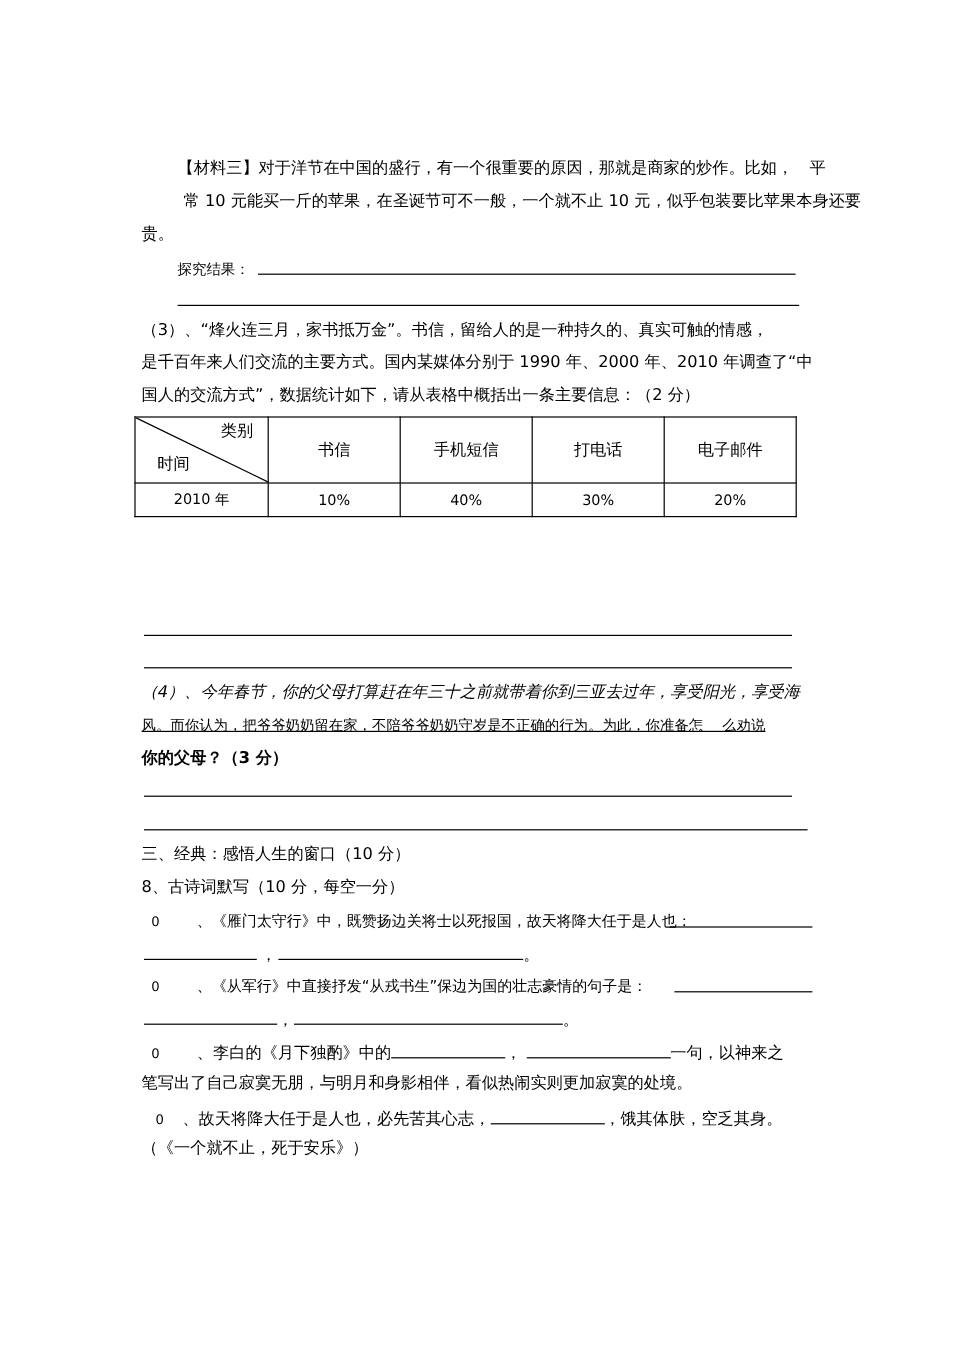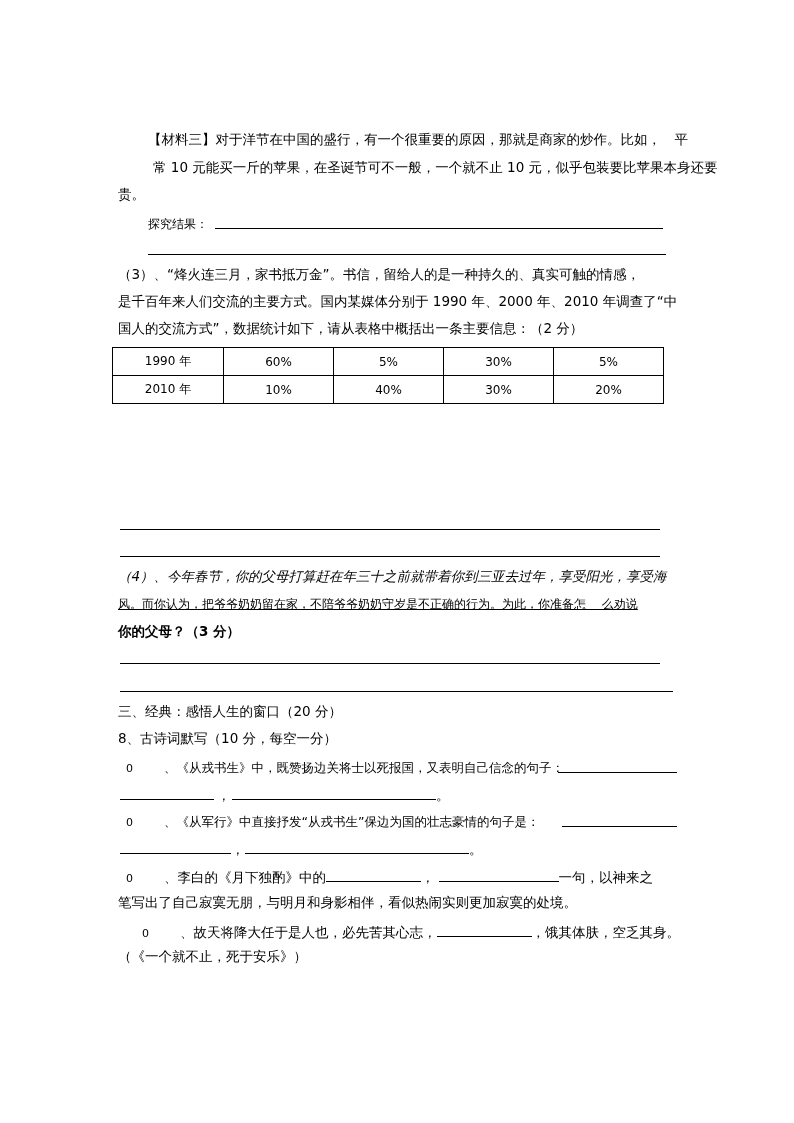--- a/index.html
+++ b/index.html
@@ -43,26 +43,32 @@
 
 <table class="survey">
   <colgroup>
     <col style="width:111px">
       <col style="width:110px">
       <col style="width:110px">
       <col style="width:110px">
       <col style="width:110px">
   </colgroup>
   <tbody>
-  <tr>
-    <td>1990 年</td>
-    <td>60%</td>
-    <td>5%</td>
-    <td>30%</td>
-    <td>5%</td>
+      <tr>
+    <th class="diag-cell">
+      <svg width="111" height="54">
+            <line x1="0" y1="0" x2="111" y2="54" stroke="#000" stroke-width="1"></line>
+          </svg>
+      <span class="diag-top">类别</span>
+      <span class="diag-bottom">时间</span>
+    </th>
+    <th>书信</th>
+    <th>手机短信</th>
+    <th>打电话</th>
+    <th>电子邮件</th>
   </tr>
   <tr>
     <td>2010 年</td>
     <td>10%</td>
     <td>40%</td>
     <td>30%</td>
     <td>20%</td>
   </tr>
 </tbody>
   </table>
@@ -70,25 +76,25 @@
 <div class="line" style="left:120px; top:529px; width:540px;"></div>
 <div class="line" style="left:120px; top:556px; width:540px;"></div>
 
 <div class="abs" style="left:118px; top:568px;font-style:italic;">（4）、今年春节，你的父母打算赶在年三十之前就带着你到三亚去过年，享受阳光，享受海</div>
 <div class="abs" style="left:118px; top:596px; font-size:12px;text-decoration:underline;">风。而你认为，把爷爷奶奶留在家，不陪爷爷奶奶守岁是不正确的行为。为此，你准备怎　 么劝说</div>
 <div class="abs" style="left:118px; top:623px;font-weight:bold;">你的父母？（3 分）</div>
 
 <div class="line" style="left:120px; top:663px; width:540px;"></div>
 <div class="line" style="left:120px; top:691px; width:553px;"></div>
 
-<div class="abs" style="left:118px; top:703px;">三、经典：感悟人生的窗口（20 分）</div>
+<div class="abs" style="left:118px; top:703px;">三、经典：感悟人生的窗口（10 分）</div>
 <div class="abs" style="left:118px; top:730px;">8、古诗词默写（10 分，每空一分）</div>
 
 <div class="abs" style="left:124px; top:760px; font-size:12.5px;">
-  <span class="marker">0</span><span>、《从戎书生》中，既赞扬边关将士以死报国，又表明自己信念的句子：</span>
+  <span class="marker">0</span><span>、《雁门太守行》中，既赞扬边关将士以死报国，故天将降大任于是人也：</span>
 </div>
 <div class="line" style="left:558px; top:772px; width:119px;"></div>
 <div class="line" style="left:120px; top:799px; width:94px;"></div>
 <div class="abs" style="left:217px; top:787px;">，</div>
 <div class="line" style="left:232px; top:799px; width:204px;"></div>
 <div class="abs" style="left:436px; top:787px;">。</div>
 
 <div class="abs" style="left:124px; top:814px; font-size:12.5px;">
   <span class="marker">0</span><span>、《从军行》中直接抒发“从戎书生”保边为国的壮志豪情的句子是：</span>
 </div>
@@ -96,16 +102,16 @@
 <div class="line" style="left:120px; top:853px; width:111px;"></div>
 <div class="abs" style="left:231px; top:841px;">，</div>
 <div class="line" style="left:245px; top:853px; width:224px;"></div>
 <div class="abs" style="left:469px; top:841px;">。</div>
 
 <div class="abs" style="left:124px; top:867px;">
   <span class="marker">0</span><span>、李白的《月下独酌》中的</span><span class="blank" style="width:95px"></span><span>，</span><span class="blank" style="width:120px; margin-left:4px"></span><span>一句，以神来之</span>
 </div>
 <div class="abs" style="left:118px; top:894px;">笔写出了自己寂寞无朋，与明月和身影相伴，看似热闹实则更加寂寞的处境。</div>
 
-<div class="abs" style="left:140px; top:922px;">
+<div class="abs" style="left:112px; top:922px;text-align:center;">
   <span class="marker">0</span><span>、故天将降大任于是人也，必先苦其心志，</span><span class="blank" style="width:95px"></span><span>，饿其体肤，空乏其身。</span>
 </div>
 <div class="abs" style="left:118px; top:948px;">（《一个就不止，死于安乐》）</div>
 
 </body></html>

